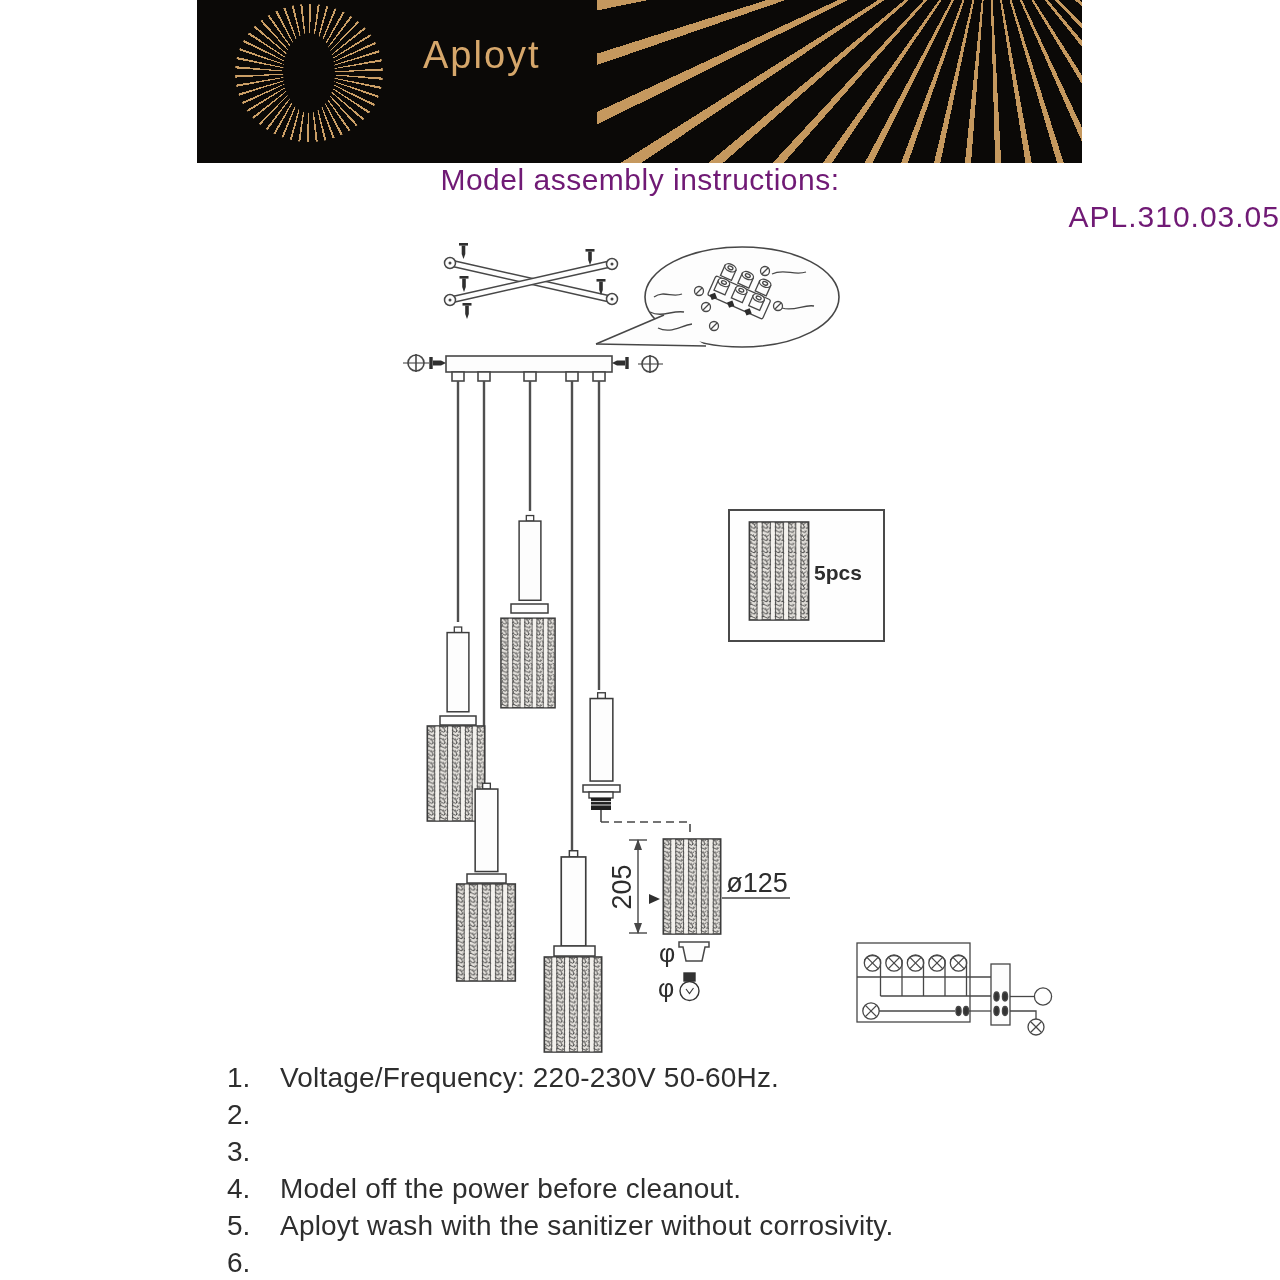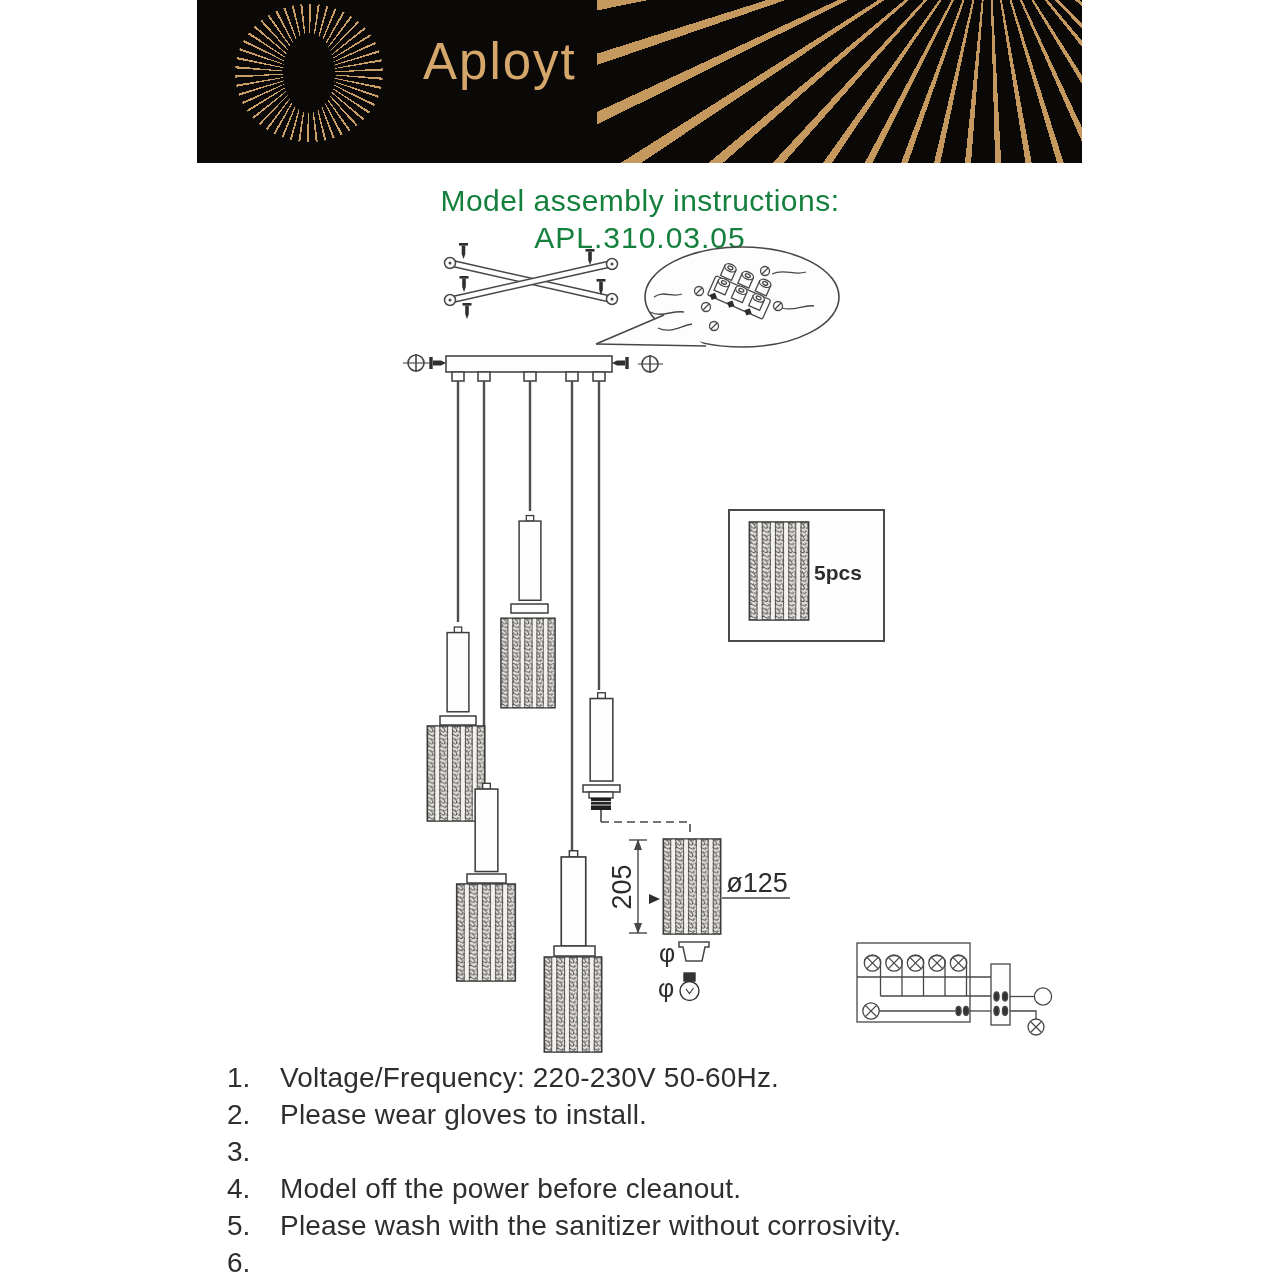--- a/index.html
+++ b/index.html
@@ -6,30 +6,30 @@
   body{width:1280px;height:1280px;position:relative;background:#ffffff;
        font-family:"Liberation Sans",sans-serif;overflow:hidden;}
 
   
   .banner{position:absolute;left:197px;top:0;width:885px;height:163px;
           background:#0b0907;overflow:hidden;}
   .starburst{position:absolute;left:38px;top:4px;width:148px;height:138px;border-radius:50%;
      background:repeating-conic-gradient(rgba(214,167,107,.95) 0deg 1.7deg, rgba(214,167,107,0) 1.7deg 7.2deg);}
   .starburst .hole{position:absolute;left:50%;top:50%;width:52px;height:80px;
      transform:translate(-50%,-50%);background:#0b0907;border-radius:50%;}
-  .brand{position:absolute;left:226px;top:36px;font-size:51px;font-weight:300;
+  .brand{position:absolute;left:226px;top:36px;font-size:38px;font-weight:300;
      letter-spacing:2px;color:#d6a76b;line-height:1;}
   .rays{position:absolute;left:400px;top:-70px;width:560px;height:300px;
      background:repeating-conic-gradient(from 140deg at 70% 0%,
        rgba(207,160,99,.95) 0deg 1.5deg, rgba(207,160,99,0) 1.5deg 7.4deg);}
 
   
-  .title-block{position:absolute;left:0;top:184px;width:1280px;text-align:center;color:#15803d;}
+  .title-block{position:absolute;left:0;top:163px;width:1280px;text-align:center;color:#701a75;}
   .title-line{font-size:30px;font-weight:500;letter-spacing:.5px;}
-  .model-line{font-size:30px;font-weight:500;margin-top:3px;letter-spacing:1px;}
+  .model-line{font-size:30px;font-weight:500;margin-top:3px;letter-spacing:1px;text-align:right;}
 
   
   .diagram{position:absolute;left:0;top:0;width:1280px;height:1280px;}
   text.dim{font-family:"Liberation Sans",sans-serif;fill:#2d2d2d;}
 
   
   .instructions{position:absolute;left:227px;top:1059px;width:860px;color:#2e2e2e;}
   .instr-row{display:flex;height:37px;align-items:center;font-size:28px;}
   .instr-num{width:53px;flex:none;}
   .instr-text{white-space:nowrap;letter-spacing:.2px;}
@@ -328,29 +328,28 @@
   </g>
 </svg>
 
 <div class="instructions">
   <div class="instr-row">
     <span class="instr-num">1.</span>
     <span class="instr-text">Voltage/Frequency: 220-230V 50-60Hz.</span>
   </div>
   <div class="instr-row">
     <span class="instr-num">2.</span>
-    <span class="instr-text">Please wear gloves to install.</span>
   </div>
   <div class="instr-row">
     <span class="instr-num">3.</span>
   </div>
   <div class="instr-row">
     <span class="instr-num">4.</span>
     <span class="instr-text">Model off the power before cleanout.</span>
   </div>
   <div class="instr-row">
     <span class="instr-num">5.</span>
-    <span class="instr-text">Please wash with the sanitizer without corrosivity.</span>
+    <span class="instr-text">Aployt wash with the sanitizer without corrosivity.</span>
   </div>
   <div class="instr-row">
     <span class="instr-num">6.</span>
   </div>
 </div>
 
 </body></html>

